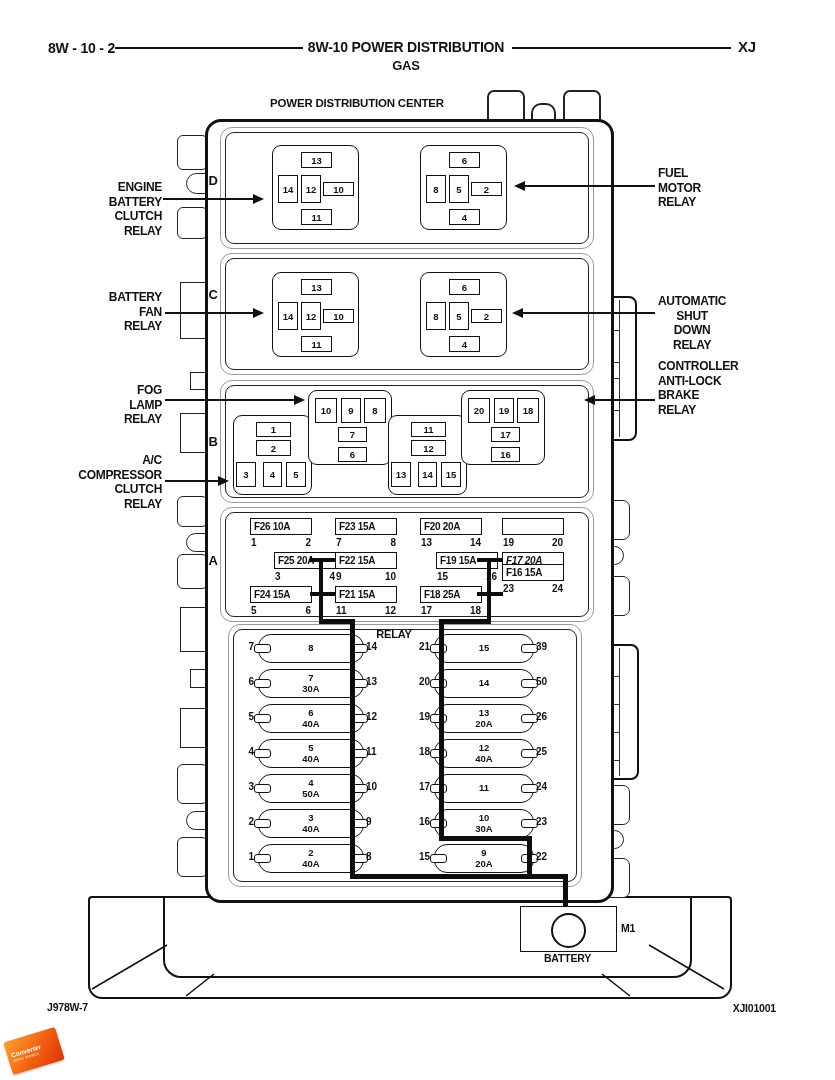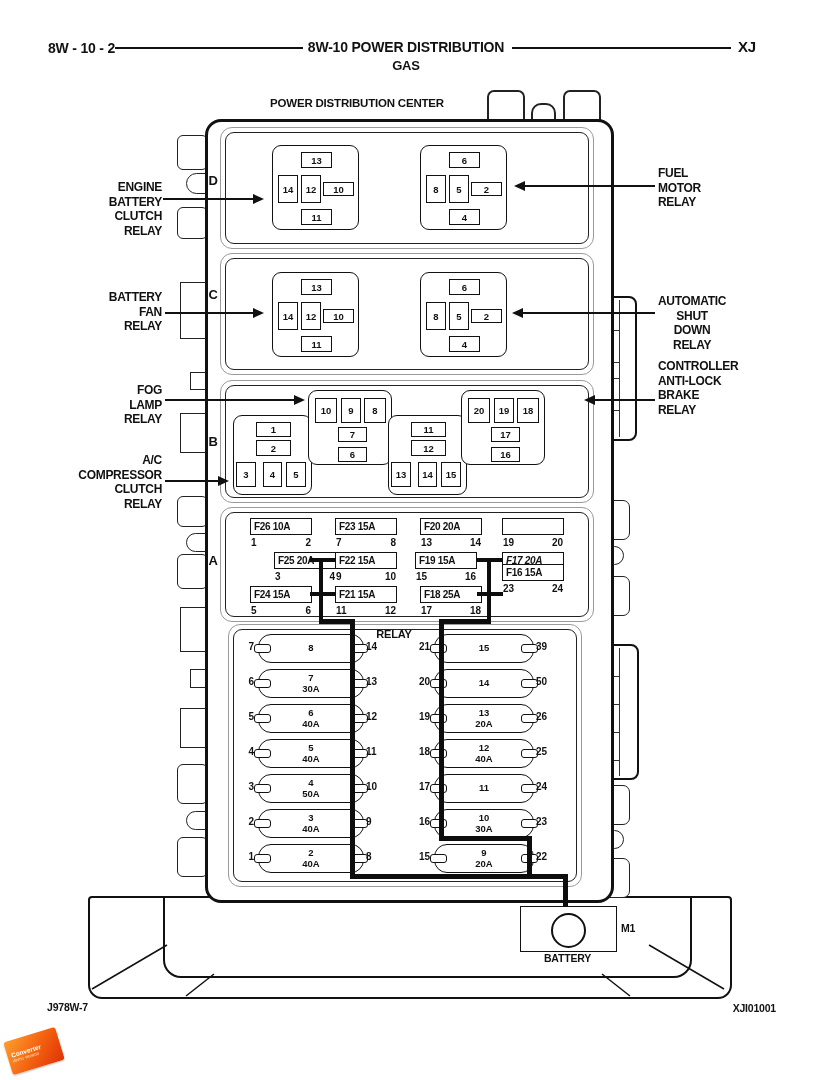--- a/index.html
+++ b/index.html
@@ -226,21 +226,21 @@
         <span>4</span>
       </div>
   </div>
   <div class="fcell" style="left:335px;top:552px;">
     <div class="fbox">F22 15A</div>
     <div class="fpins">
         <span>9</span>
         <span>10</span>
       </div>
   </div>
-  <div class="fcell" style="left:415px;top:552px;">
+  <div class="fcell" style="left:436px;top:552px;">
     <div class="fbox">F19 15A</div>
     <div class="fpins">
         <span>15</span>
         <span>16</span>
       </div>
   </div>
   <div class="fcell" style="left:502px;top:552px;font-style:italic;">
     <div class="fbox">F17 20A</div>
     <div class="fpins">
         <span>21</span>

